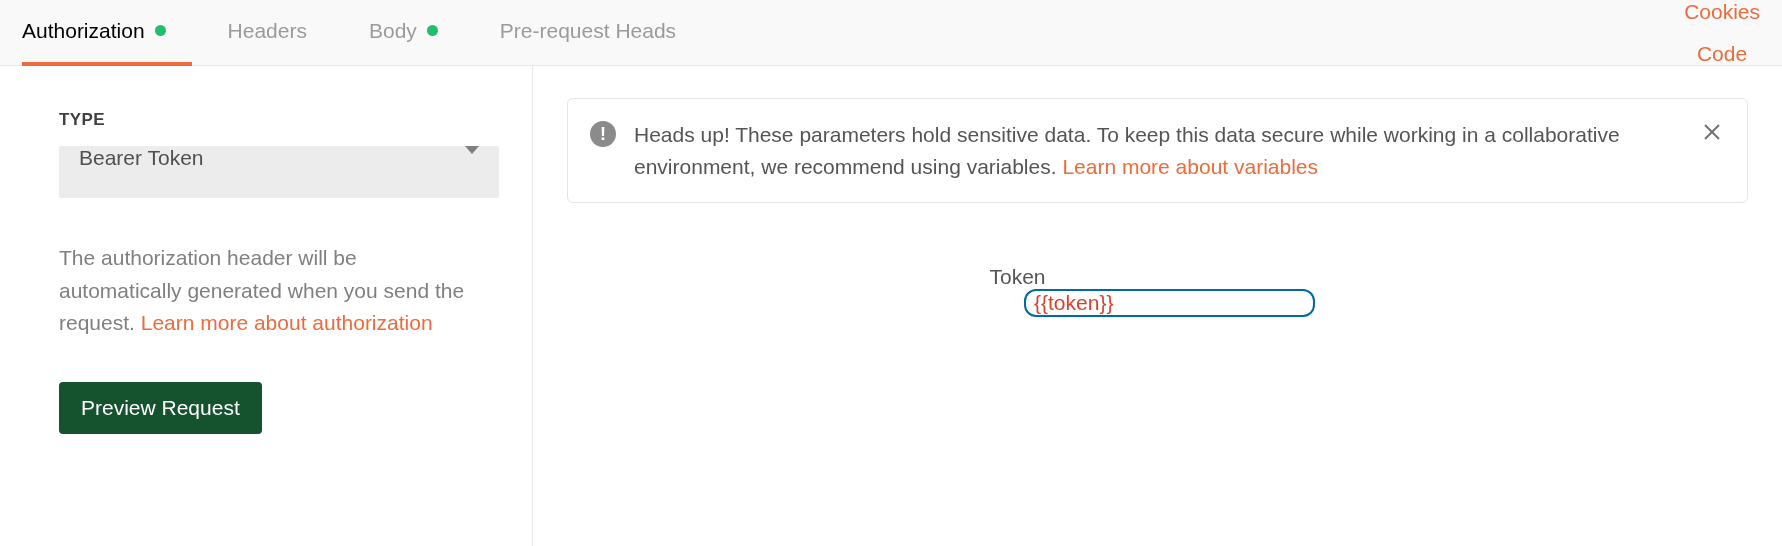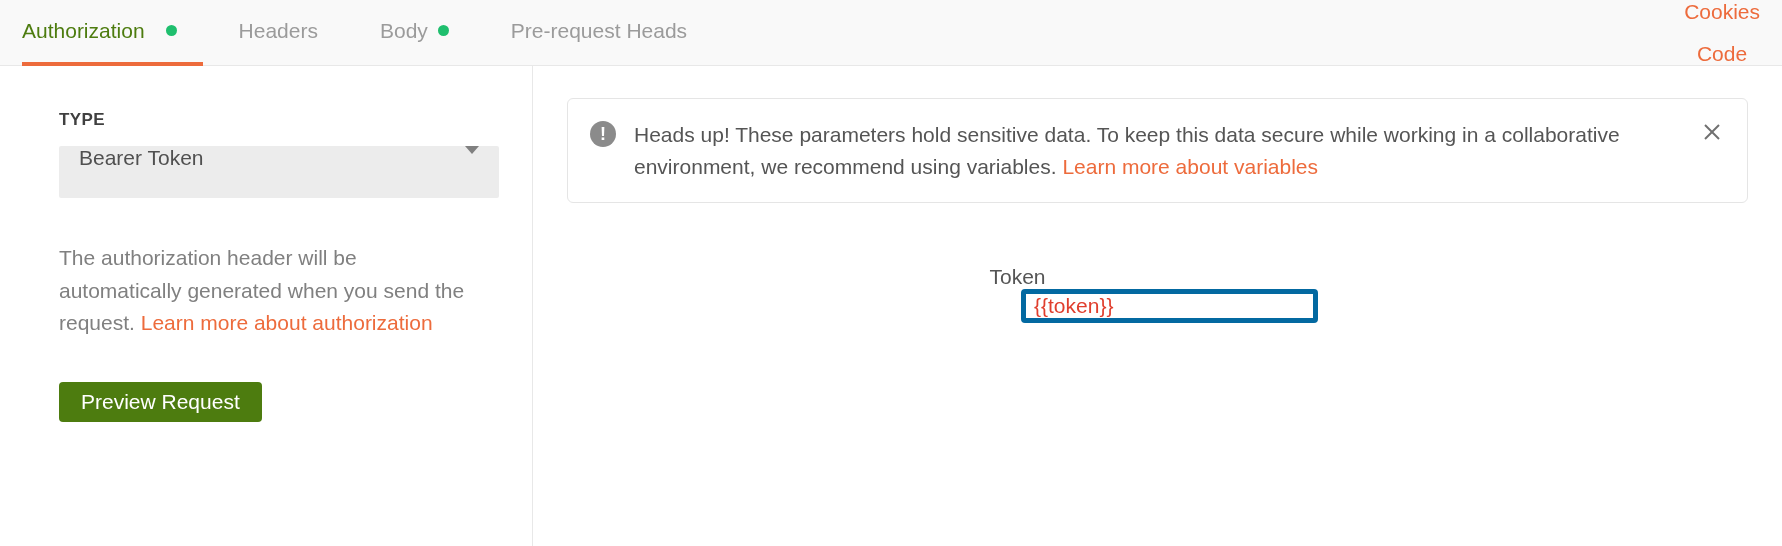--- a/index.html
+++ b/index.html
@@ -30,23 +30,22 @@
     padding: 0 26px 0 0;
     margin-right: 36px;
     height: 66px;
     font-size: 21px;
     color: #9b9b9b;
     cursor: pointer;
     border-bottom: 4px solid transparent;
     position: relative;
   }
   .tab.active {
-    color: #4d7c0f;
+    color: #000000;
     border-bottom: 4px solid #ed6b3c;
-    gap: 11px;
   }
   .tab .dot {
     width: 11px;
     height: 11px;
     border-radius: 50%;
     background: #1fbf6e;
     margin-left: 10px;
   }
   .tab-actions {
     display: flex;
@@ -103,25 +102,25 @@
     color: #808080;
     max-width: 420px;
   }
   .help-text a {
     color: #ed6b3c;
     text-decoration: none;
     cursor: pointer;
   }
   .preview-btn {
     margin-top: 42px;
-    background: #4d7c0f;
+    background: #14532d;
     color: #fff;
     border: none;
     font-size: 21px;
-    padding: 8px 22px;
+    padding: 14px 22px;
     border-radius: 4px;
     cursor: pointer;
   }
   .content {
     flex: 1;
     padding: 32px 34px 0 34px;
   }
   .alert {
     border: 1px solid #e5e5e5;
     border-radius: 6px;
@@ -172,22 +171,22 @@
   }
   .form-label {
     width: 360px;
     font-size: 21px;
     color: #555555;
   }
   .form-input {
     flex: 1;
     max-width: 690px;
     height: 52px;
-    border: 5px solid #0369a1;
-    border-radius: 4px;
+    border: 2px solid #0369a1;
+    border-radius: 12px;
     padding: 0 8px;
     font-size: 21px;
     color: #e03e2d;
     background: #fff;
     outline: none;
   }
 </style>
 </head>
 <body>
 

